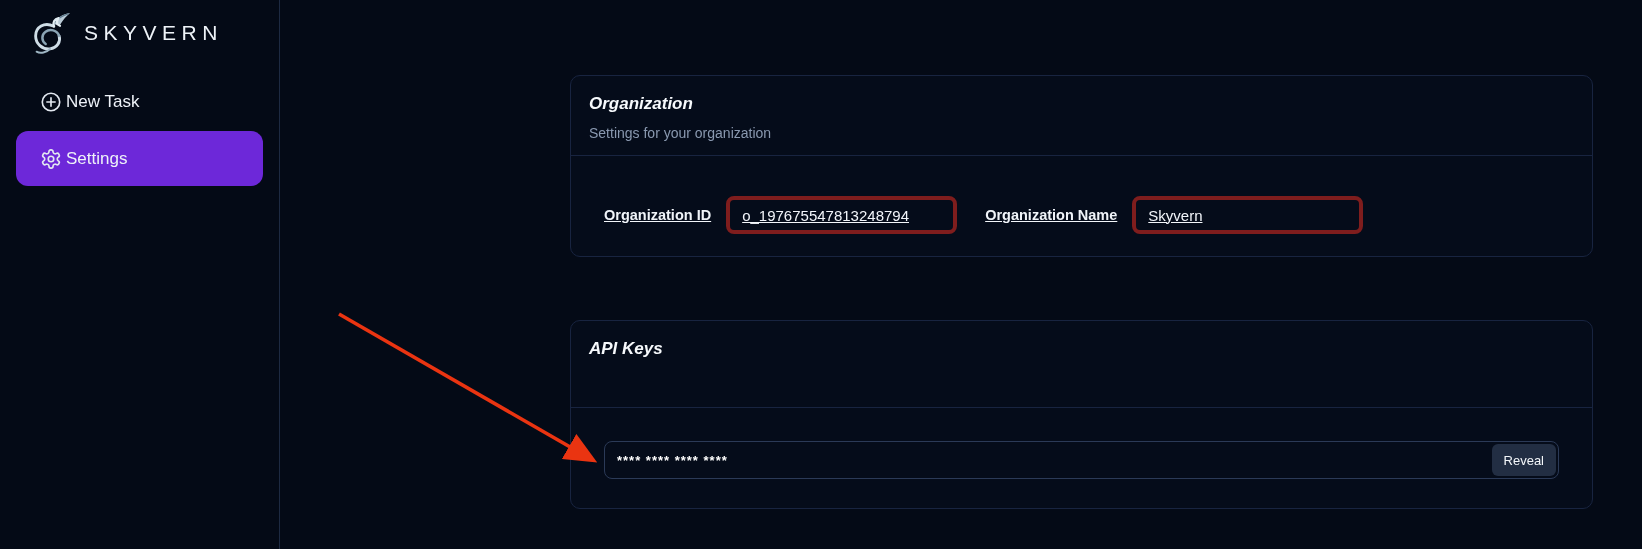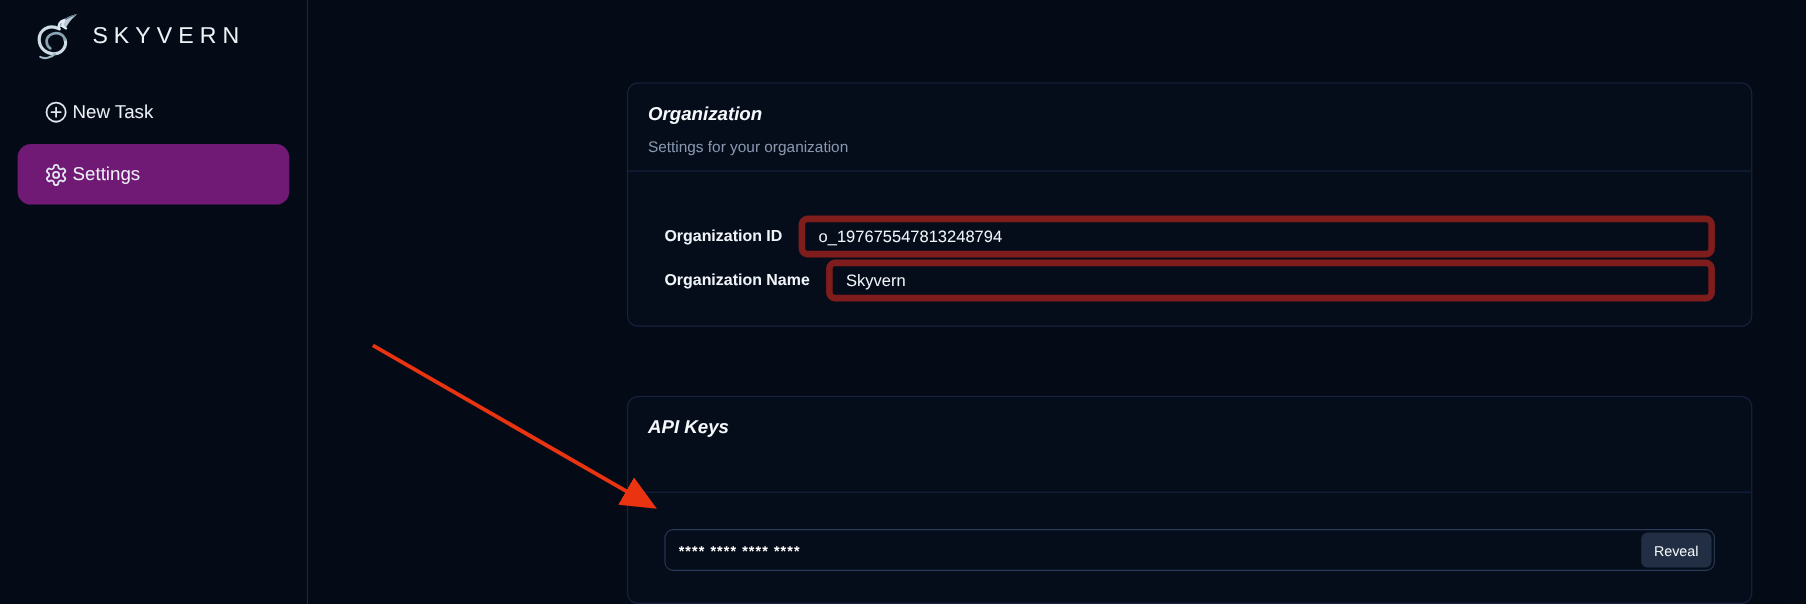--- a/index.html
+++ b/index.html
@@ -27,47 +27,47 @@
     color:#eef3f8; font-size:21px; font-weight:500;
     letter-spacing:5.5px;
   }
   .nav { margin-top:16px; padding:0 16px; }
   .nav-item {
     display:flex; align-items:center; gap:4px;
     height:55px; padding-left:24px; margin-bottom:2px;
     border-radius:12px; cursor:pointer;
     color:#eef2f8; font-size:17px; font-weight:400;
   }
-  .nav-item.active { background:#701a75; }
+  .nav-item.active { background:#6d28d9; }
   .nav-icon { width:22px; height:22px; display:flex; }
   .nav-icon svg { width:22px; height:22px; stroke:#e2e8f0; fill:none; stroke-width:1.8; stroke-linecap:round; stroke-linejoin:round; }
 
   
   .content { position:absolute; left:570px; top:75px; width:1023px; }
   .card {
     border:1px solid #182440; border-radius:10px;
     background:#050c1a;
   }
   .card-header { padding:17px 18px 0 18px; }
   .card-title { font-size:17px; font-weight:700; color:#f6f9fc; line-height:1.3;font-style:italic; }
   .card-subtitle { font-size:14px; color:#8a99b0; margin-top:10px; }
   .org-header { height:79px; }
   .api-header { height:86px; }
   .divider { border-top:1px solid #182440; }
 
-  .org-content { padding:40px 33px 22px 33px; display:flex; flex-direction:column; gap:2px; }
+  .org-content { padding:40px 33px 22px 33px; display:flex; flex-direction:row; gap:28px;text-decoration:underline; }
   .field-row { display:flex; align-items:center; }
   .field-label {
     font-size:14.5px; font-weight:600; color:#f0f4f9;
     white-space:nowrap; margin-right:15px;
   }
   .text-input {
     flex:1; height:38px;
     background:transparent;
-    border:6px solid #7f1d1d; border-radius:8px;
+    border:4px solid #7f1d1d; border-radius:8px;
     color:#f2f5fa; font-size:15px; padding:0 12px;
     font-family:"Liberation Sans", sans-serif;
     outline:none;
   }
 
   .api-content { padding:33px 33px 29px 33px; }
   .api-key-wrap {
     position:relative; height:38px;
     border:1px solid #2b3a57; border-radius:8px;
     display:flex; align-items:center; padding:0 12px;

